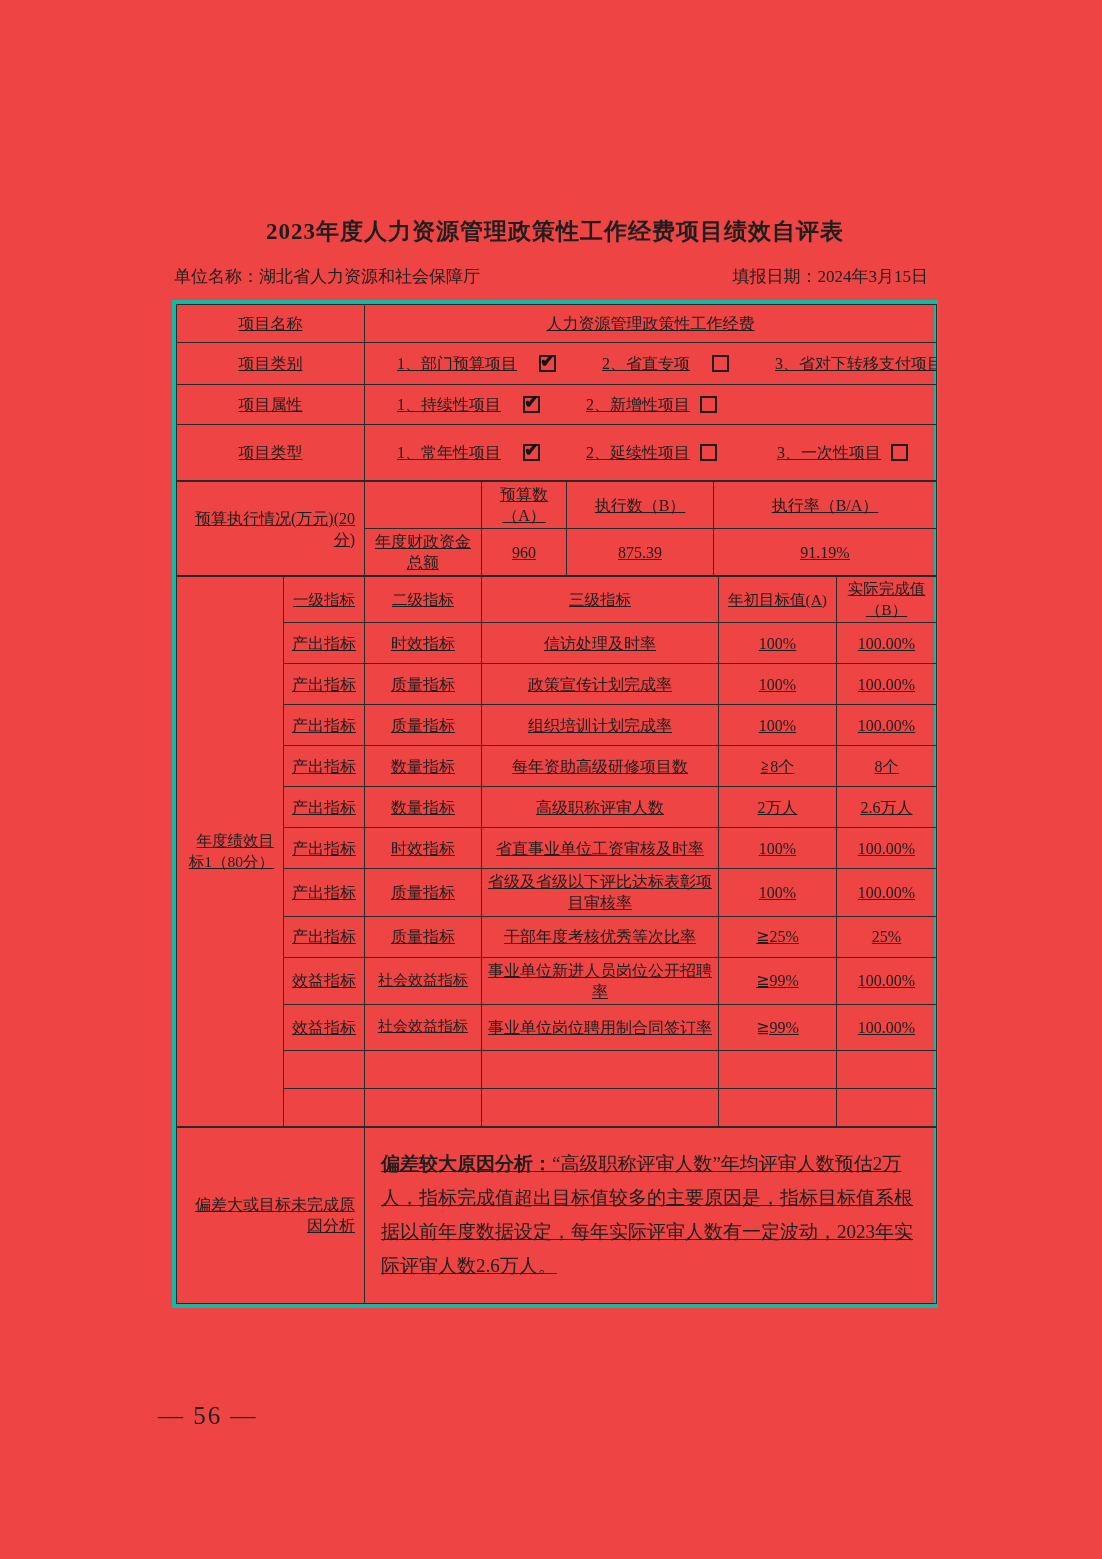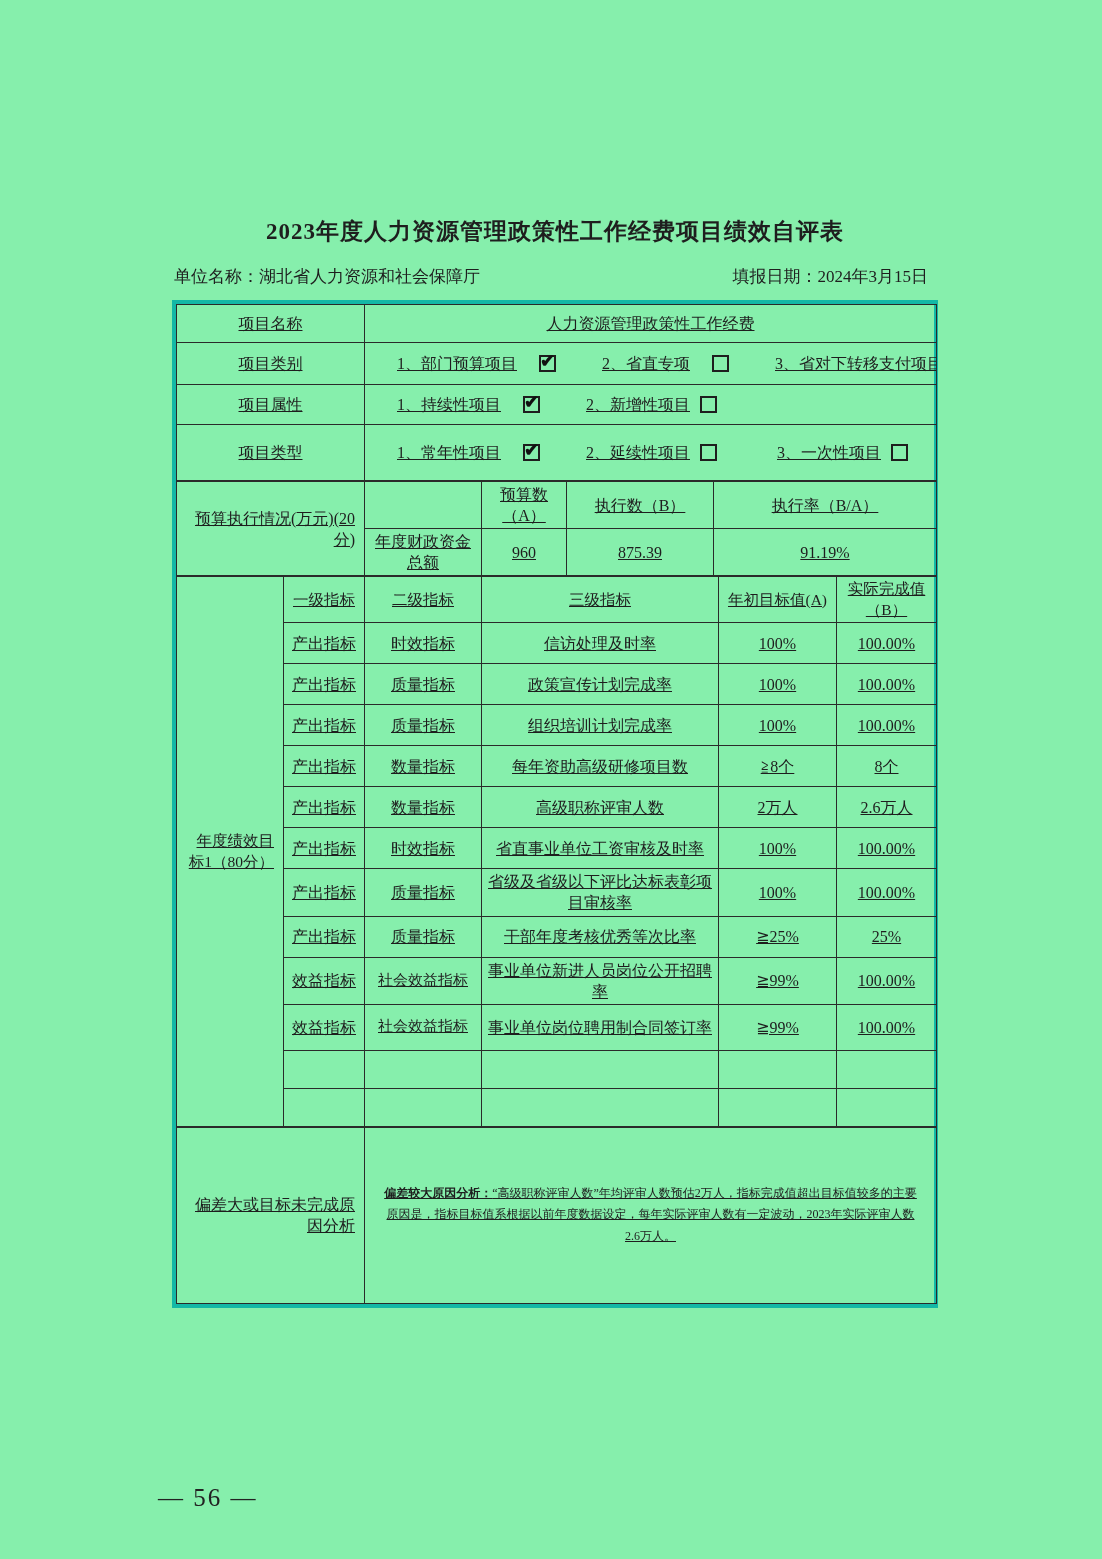--- a/index.html
+++ b/index.html
@@ -1,20 +1,20 @@
 <!DOCTYPE html>
 <html><head>
 <meta charset="utf-8">
 <style>
   html,body { margin:0; padding:0; background:#e8e8e8; }
   .page {
     position:relative;
     width:1102px; height:1559px;
     margin:0 auto;
-    background:#86efac;
+    background:#ef4444;
     color:#1e1e1e;
     font-family:"Liberation Serif","DejaVu Serif",serif;
   }
   .doc { position:absolute; left:172px; top:216px; width:766px; }
   .title {
     text-align:center;
     font-size:23px;
     font-weight:700;
     letter-spacing:1px;
     margin:0 0 18px 0;
@@ -52,25 +52,25 @@
   }
   .cb.checked::after {
     content:"\2714";
     position:absolute;
     left:-1px; top:-7px;
     font-size:18px;
     font-weight:700;
     color:#111;
   }
   .ind-head td { font-size:15.5px; }
-  .dev-text { text-align:center; padding:10px 16px; font-size:12px; line-height:1.8; }
+  .dev-text { text-align:left; padding:10px 16px; font-size:19px; line-height:1.8; }
   .dev-text b { font-weight:700; }
   .footer {
     position:absolute;
-    left:158px; top:1484px;
+    left:158px; top:1402px;
     font-size:25px;
     letter-spacing:2px;
     color:#222;
     text-align:right;
   }
 </style>
 </head>
 <body>
 
 <div class="page">

